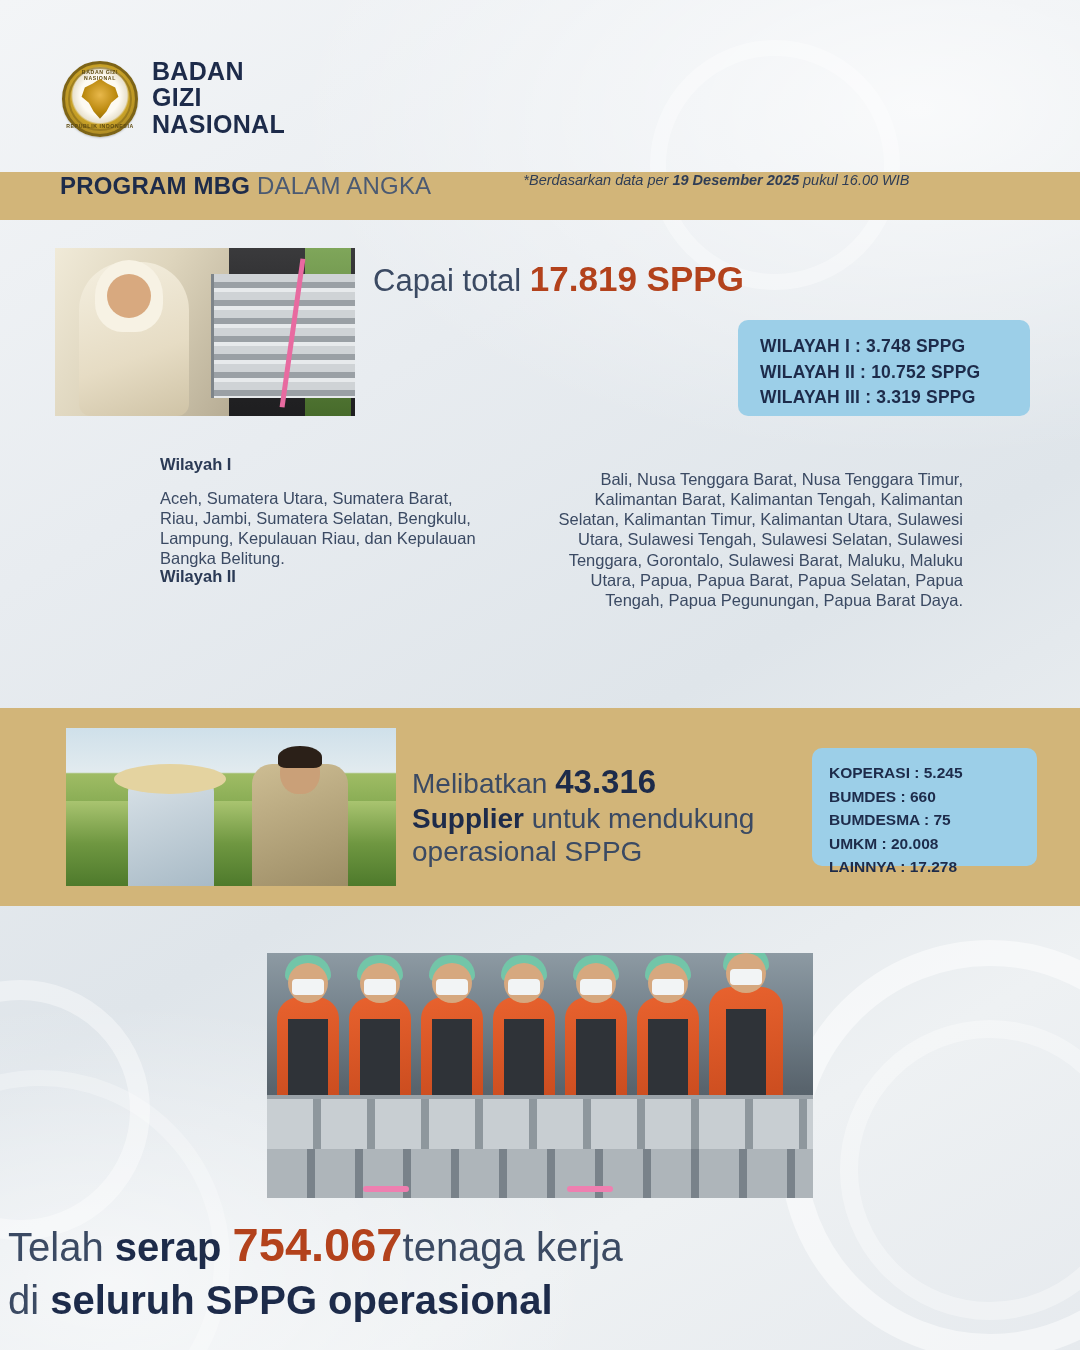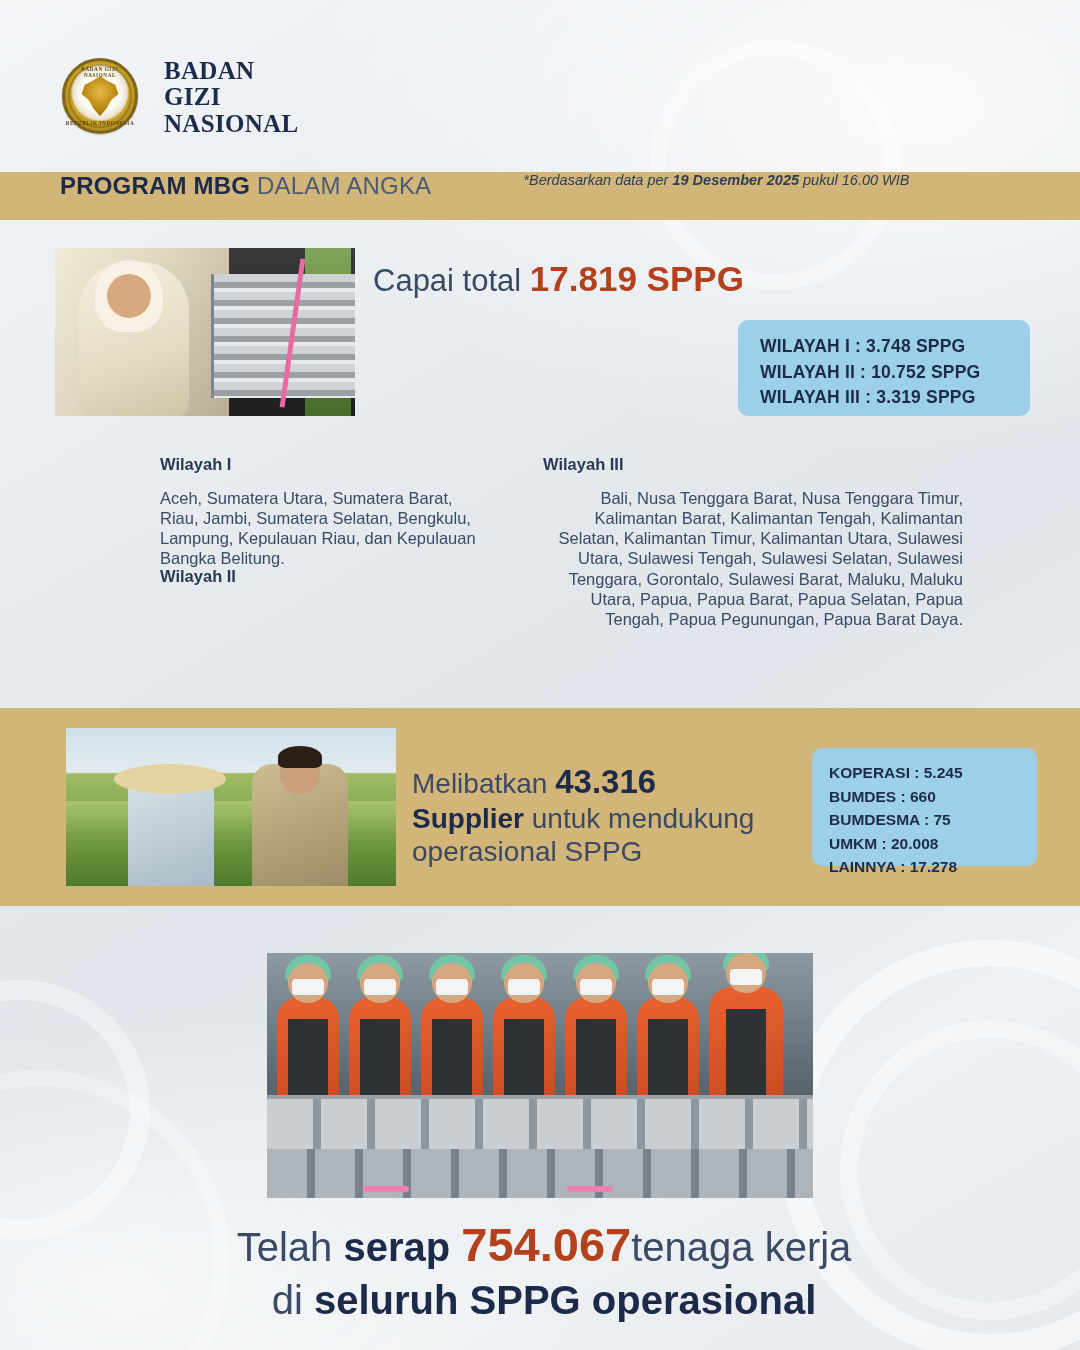--- a/index.html
+++ b/index.html
@@ -30,21 +30,21 @@
   .deco.d1 { width: 420px; height: 420px; right: -120px; top: 940px; border-color: rgba(255,255,255,0.5); }
   .deco.d2 { width: 300px; height: 300px; right: -60px; top: 1020px; border-width: 18px; border-color: rgba(255,255,255,0.35); }
   .deco.d3 { width: 260px; height: 260px; left: -110px; top: 980px; border-width: 20px; border-color: rgba(255,255,255,0.4); }
   .deco.d4 { width: 380px; height: 380px; left: -150px; top: 1070px; border-width: 16px; border-color: rgba(255,255,255,0.28); }
   .deco.d5 { width: 250px; height: 250px; right: 180px; top: 40px; border-width: 16px; border-color: rgba(255,255,255,0.35); }
 
   
   .logo-wrap {
     position: absolute;
     left: 62px; top: 58px;
-    display: flex; align-items: flex-start; gap: 26px; font-family: Liberation Serif, serif;
+    display: flex; align-items: flex-end; gap: 14px;
   }
   .logo-emblem {
     width: 76px; height: 76px; border-radius: 50%;
     background: radial-gradient(circle at 50% 45%, #fdfaf2 38%, #e9e2cf 52%, #c9a227 56%, #8c6d1f 100%);
     border: 3px solid #7d6417;
     position: relative;
     display: flex; align-items: center; justify-content: center;
     box-shadow: 0 1px 2px rgba(0,0,0,0.2);
   }
   .logo-emblem .ring-text {
@@ -273,21 +273,21 @@
   }
   .ph3-pink1, .ph3-pink2 {
     position: absolute; bottom: 6px; width: 46px; height: 6px;
     background: #ef7fb0; border-radius: 3px;
   }
   .ph3-pink1 { left: 96px; }
   .ph3-pink2 { left: 300px; }
 
   .s3-text {
     position: absolute; left: 8px; right: 0; top: 1215px;
-    text-align: center;
+    text-align: left;
     font-size: 40px; line-height: 1.28; color: #3b4a63;
   }
   .s3-text .b { font-weight: bold; color: #1d2b4a; }
   .s3-text .num { font-weight: bold; font-size: 47px; color: #b3421c; }
 </style>
 </head>
 <body>
 
 <div class="page">
 
@@ -342,21 +342,20 @@
   </div>
 
   <div class="wil1">
     <div class="col-head">Wilayah I</div>
     <div class="col-body">Aceh, Sumatera Utara, Sumatera Barat, Riau, Jambi, Sumatera Selatan, Bengkulu, Lampung, Kepulauan Riau, dan Kepulauan Bangka Belitung.</div>
   </div>
   <div class="wil2">
     <div class="col-head">Wilayah II</div>
   </div>
   <div class="wil3">
-    <div class="col-head">Wilayah III</div>
     <div class="col-body">Bali, Nusa Tenggara Barat, Nusa Tenggara Timur, Kalimantan Barat, Kalimantan Tengah, Kalimantan Selatan, Kalimantan Timur, Kalimantan Utara, Sulawesi Utara, Sulawesi Tengah, Sulawesi Selatan, Sulawesi Tenggara, Gorontalo, Sulawesi Barat, Maluku, Maluku Utara, Papua, Papua Barat, Papua Selatan, Papua Tengah, Papua Pegunungan, Papua Barat Daya.</div>
   </div>
 
   <div class="band2"></div>
   <div class="photo photo2">
     <div class="ph2-sky"></div>
     <div class="ph2-field"></div>
     <div class="ph2-p1"></div>
     <div class="ph2-hat"></div>
     <div class="ph2-p2"></div>

